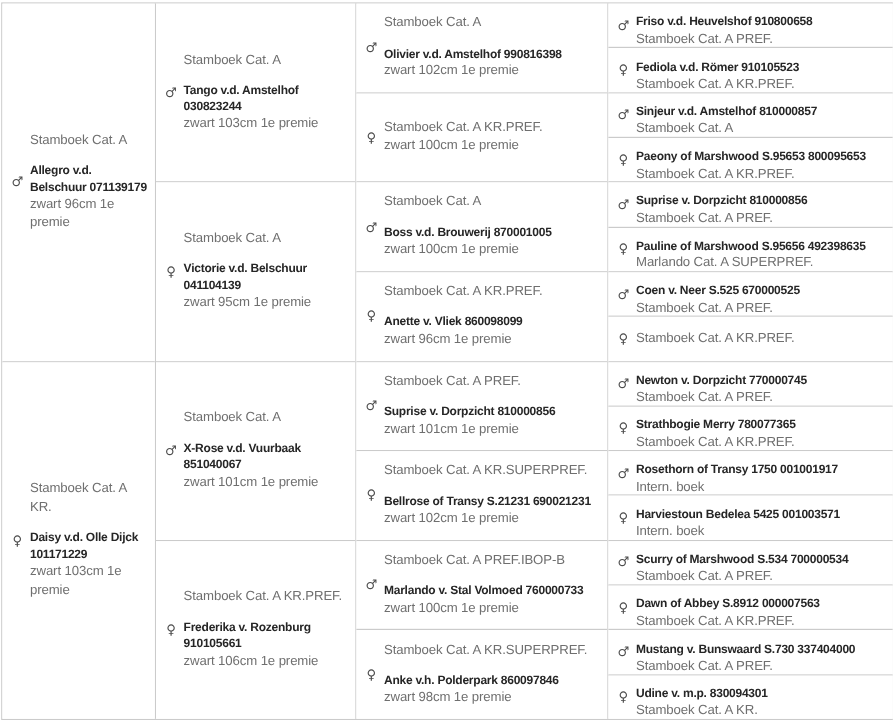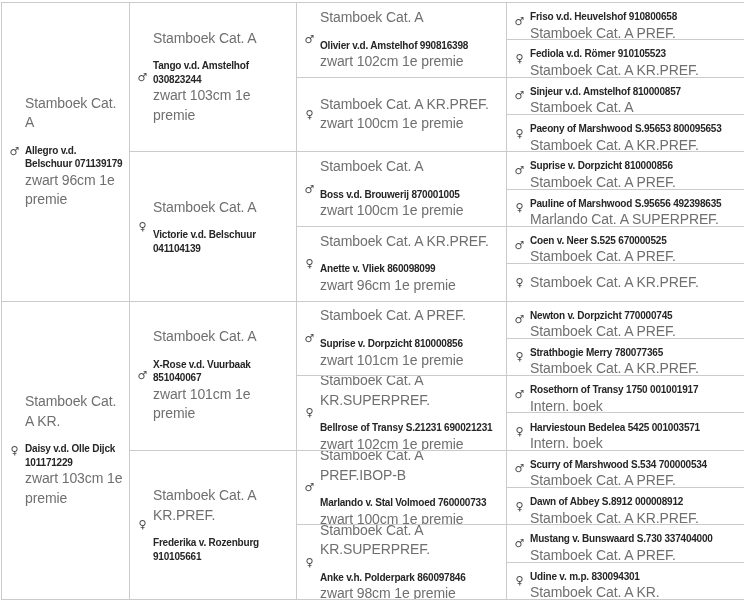--- a/index.html
+++ b/index.html
@@ -26,21 +26,21 @@
     width:13px;min-width:13px;margin-right:4px;text-align:center;
     font-family:"DejaVu Sans",sans-serif;
     font-size:11px;color:#4d4d4d;line-height:1;
   }
   .txt{flex:1;min-width:0;}
   .name{
     font-weight:bold;color:#262626;font-size:10px;
     line-height:1.35;letter-spacing:-0.2px;margin-top:11px;
   }
   .meta{
-    color:#6f6f6f;font-size:14px;line-height:1.4;letter-spacing:-0.1px;
+    color:#6f6f6f;font-size:11px;line-height:1.4;letter-spacing:-0.1px;
   }
 </style>
 </head>
 <body>
 
 <div class="pedigree">
 
   <div class="col col1">
     <div class="cell">
       <span class="gicon">♂</span>
@@ -67,35 +67,37 @@
         <div class="meta">Stamboek Cat. A</div>
         <div class="name">Tango v.d. Amstelhof 030823244</div>
         <div class="meta">zwart 103cm 1e premie</div>
       </div>
     </div>
     <div class="cell">
       <span class="gicon">♀</span>
       <div class="txt">
         <div class="meta">Stamboek Cat. A</div>
         <div class="name">Victorie v.d. Belschuur 041104139</div>
+        <div class="meta">zwart 95cm 1e premie</div>
       </div>
     </div>
     <div class="cell">
       <span class="gicon">♂</span>
       <div class="txt">
         <div class="meta">Stamboek Cat. A</div>
         <div class="name">X-Rose v.d. Vuurbaak 851040067</div>
         <div class="meta">zwart 101cm 1e premie</div>
       </div>
     </div>
     <div class="cell">
       <span class="gicon">♀</span>
       <div class="txt">
         <div class="meta">Stamboek Cat. A KR.PREF.</div>
         <div class="name">Frederika v. Rozenburg 910105661</div>
+        <div class="meta">zwart 106cm 1e premie</div>
       </div>
     </div>
   </div>
 
   <div class="col col3">
     <div class="cell">
       <span class="gicon">♂</span>
       <div class="txt">
         <div class="meta">Stamboek Cat. A</div>
         <div class="name">Olivier v.d. Amstelhof 990816398</div>
@@ -246,21 +248,21 @@
     <div class="cell">
       <span class="gicon">♂</span>
       <div class="txt">
         <div class="name">Scurry of Marshwood S.534 700000534</div>
         <div class="meta">Stamboek Cat. A PREF.</div>
       </div>
     </div>
     <div class="cell">
       <span class="gicon">♀</span>
       <div class="txt">
-        <div class="name">Dawn of Abbey S.8912 000008912</div>
+        <div class="name">Dawn of Abbey S.8912 000007563</div>
         <div class="meta">Stamboek Cat. A KR.PREF.</div>
       </div>
     </div>
     <div class="cell">
       <span class="gicon">♂</span>
       <div class="txt">
         <div class="name">Mustang v. Bunswaard S.730 337404000</div>
         <div class="meta">Stamboek Cat. A PREF.</div>
       </div>
     </div>

